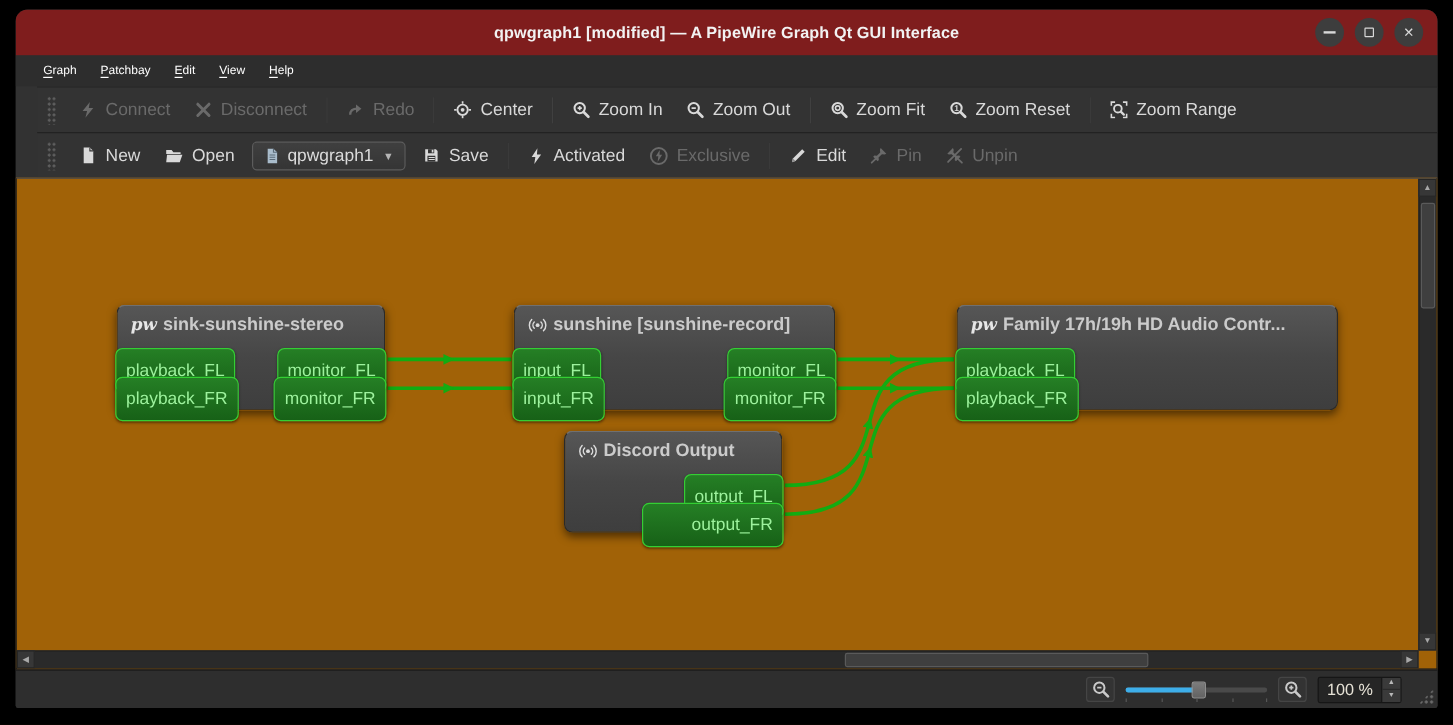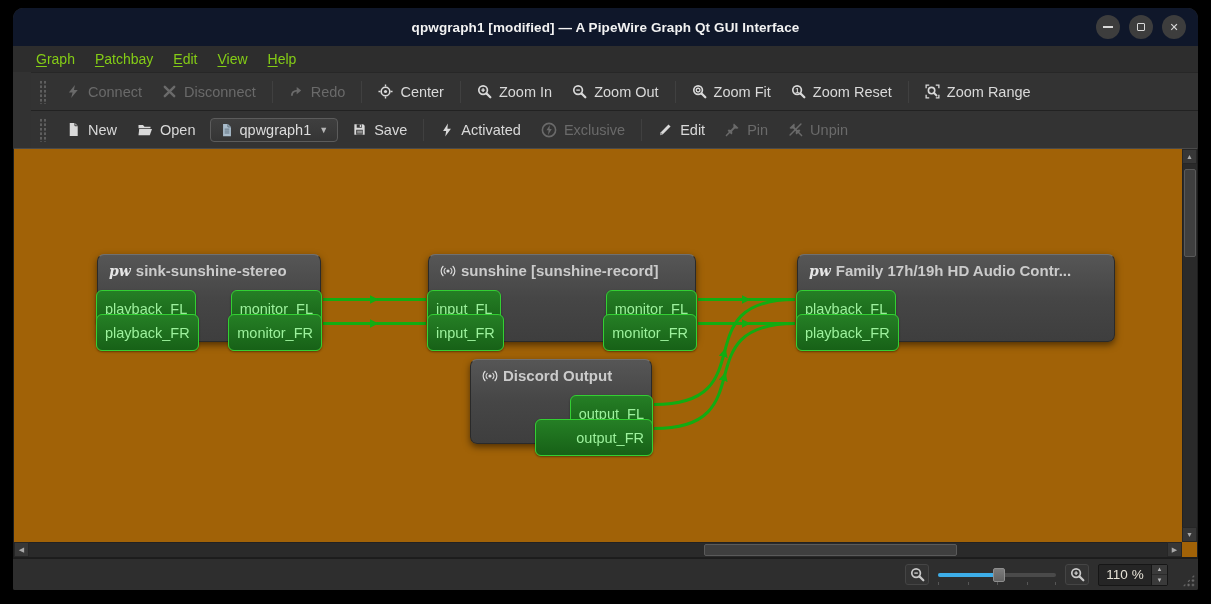--- a/index.html
+++ b/index.html
@@ -1,30 +1,30 @@
 <!DOCTYPE html>
 <html><head>
 <meta charset="utf-8">
 <style>
   html,body{margin:0;padding:0;background:#000;width:1211px;height:604px;overflow:hidden;
     font-family:"Liberation Sans","DejaVu Sans",sans-serif;-webkit-font-smoothing:antialiased;}
   *{box-sizing:border-box;}
   .window{position:absolute;left:13px;top:8px;width:1185px;height:582px;background:#323232;
     border-radius:10px 10px 2px 2px;overflow:hidden;display:flex;flex-direction:column;}
   
-  .titlebar{height:38px;background:#0f172a;position:relative;display:flex;align-items:center;justify-content:center;flex:none;}
+  .titlebar{height:38px;background:#7f1d1d;position:relative;display:flex;align-items:center;justify-content:center;flex:none;}
   .titlebar .title{font-size:13.5px;font-weight:bold;color:#f2f2f2;letter-spacing:.1px;}
   .win-controls{position:absolute;right:12px;top:7px;display:flex;gap:9px;}
   .win-btn{width:24px;height:24px;border-radius:50%;background:#3d3d3d;color:#d8d8d8;display:flex;
     align-items:center;justify-content:center;font-size:11px;cursor:default;}
   .win-btn .sq{width:8px;height:8px;border:1.3px solid #d8d8d8;border-radius:1px;}
   .win-btn .mini{width:10px;height:1.6px;background:#d8d8d8;display:block;}
   
   .menubar{height:26px;background:#2d2d2d;display:flex;align-items:center;padding-left:13px;flex:none;}
-  .menu-item{padding:2px 10px;font-size:14px;color:#84cc16;text-align:right;}
+  .menu-item{padding:2px 10px;font-size:10px;color:#ffffff;text-align:right;}
   .menu-item u{text-decoration:underline;text-underline-offset:2px;}
   
   .toolbar{height:38px;background:#333333;border-top:1px solid #222;display:flex;align-items:center;padding-left:5px;flex:none;margin-left:18px;}
   .toolbar.first{border-top:1px solid #272727;}
   .tb-grip{width:8px;height:24px;margin:0 9px 0 3px;
     background-image:radial-gradient(#5e5e5e 1px, transparent 1.2px);background-size:4px 4.5px;}
   .tb-btn{display:flex;align-items:center;gap:7px;padding:5px 10px;font-size:14.5px;color:#d9d9d9;
     border-radius:3px;white-space:nowrap;}
   .tb-btn.disabled{color:#6a6a6a;}
   .tb-btn svg{flex:none;}
@@ -402,21 +402,21 @@
       <div class="tick" style="right:0;"></div>
     </div>
     <div class="sb-zoombtn" id="sb-zoom-in">
         <svg viewBox="0 0 16 16" width="15" height="15">
           <circle cx="6.5" cy="6.5" r="4.6" fill="none" stroke="currentColor" stroke-width="1.8"></circle>
           <line x1="10.2" y1="10.2" x2="14.2" y2="14.2" stroke="currentColor" stroke-width="2.4" stroke-linecap="round"></line>
           <path d="M4.6,6.5 H8.4 M6.5,4.6 V8.4" stroke="currentColor" stroke-width="1.5"></path>
         </svg>
       </div>
     <div class="spinbox">
-      <div class="val">110 %</div>
+      <div class="val">100 %</div>
       <div class="spin-arrows">
         <div>▲</div>
         <div>▼</div>
       </div>
     </div>
     <div class="resize-grip"></div>
   </div>
 
 </div>
 

